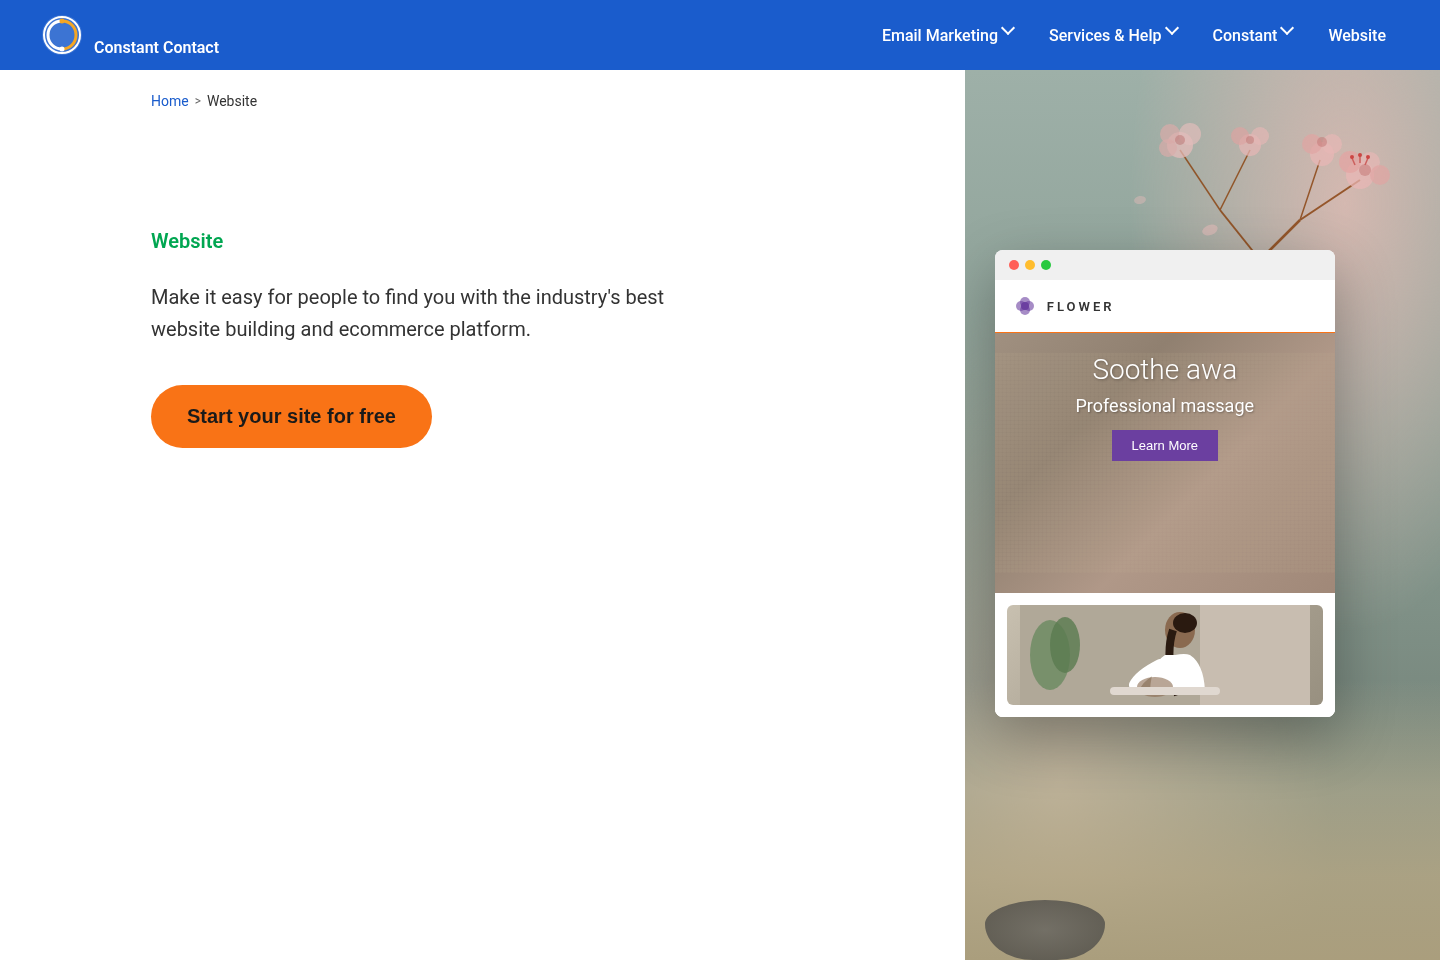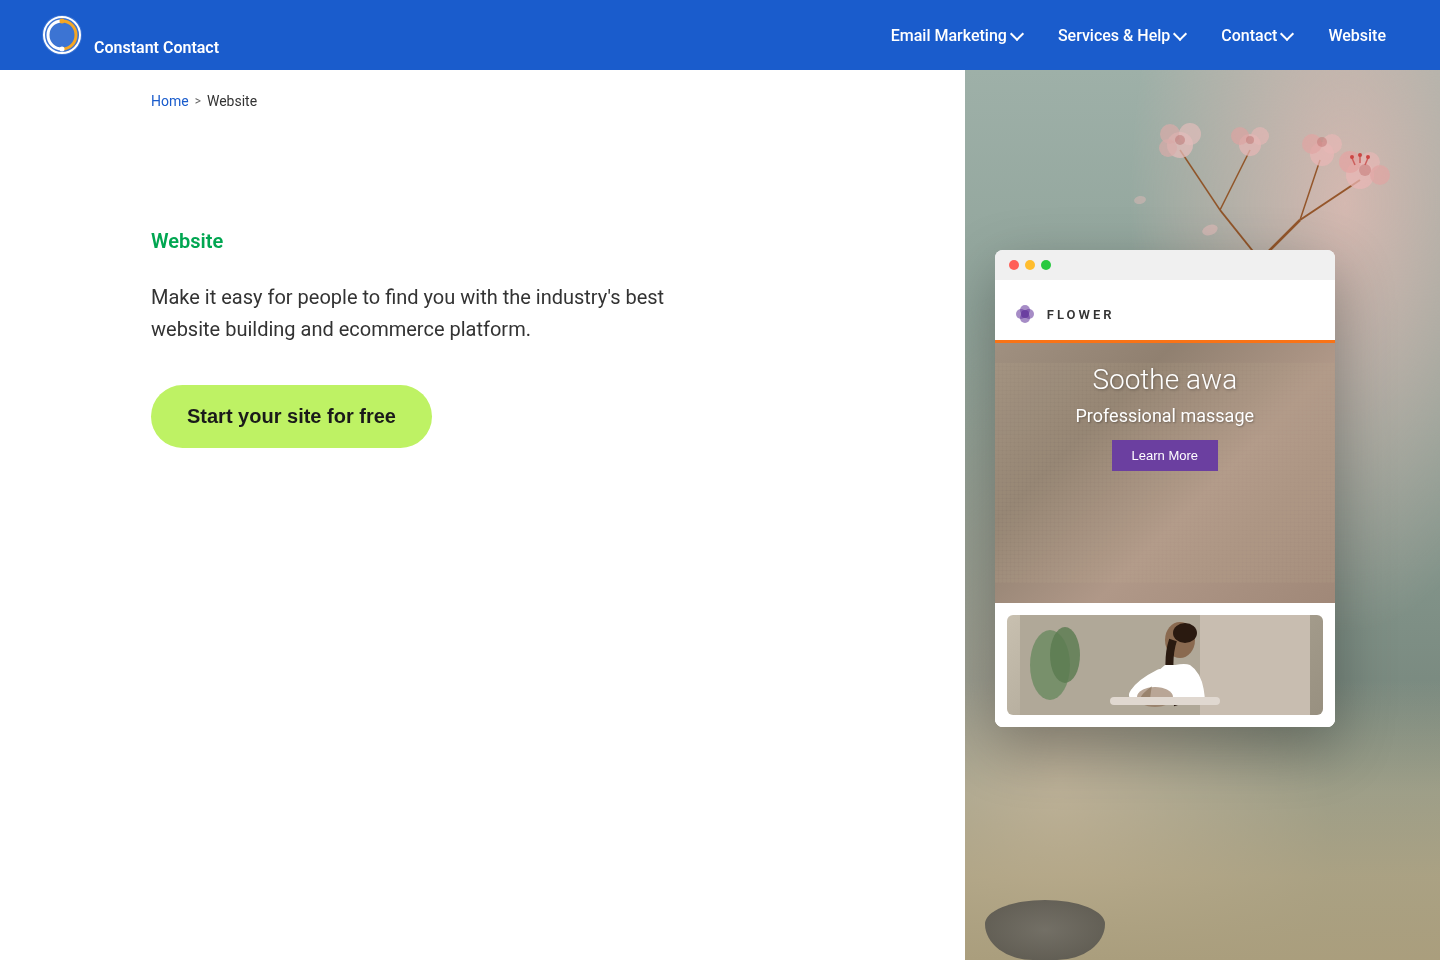--- a/index.html
+++ b/index.html
@@ -34,21 +34,20 @@
       align-items: center;
       gap: 8px;
     }
     .nav-item {
       color: white;
       font-size: 16px;
       font-weight: 500;
       padding: 8px 14px;
       cursor: pointer;
       display: flex;
-      align-items: center;
       gap: 5px;
       white-space: nowrap;
       border-radius: 4px;
       transition: background 0.2s;
     }
     .chevron {
       width: 10px;
       height: 10px;
       border-right: 2px solid white;
       border-bottom: 2px solid white;
@@ -112,21 +111,21 @@
       line-height: 1.1;
       letter-spacing: -1px;
     }
     .hero-description {
       color: #333;
       font-size: 20px;
       line-height: 1.6;
       max-width: 540px;
     }
     .cta-button {
-      background-color: #bef264;
+      background-color: #f97316;
       color: #1a1a1a;
       border: none;
       border-radius: 50px;
       padding: 20px 36px;
       font-size: 20px;
       font-weight: 700;
       cursor: pointer;
       width: fit-content;
       margin-top: 12px;
       transition: background 0.2s;
@@ -175,22 +174,21 @@
       background: #ccc;
     }
     .browser-body {
       background: white;
     }
     .flower-header {
       display: flex;
       align-items: center;
       gap: 8px;
       padding: 12px 16px;
-      border-bottom: 3px solid #f97316;
-      margin-top: 8px;
+      border-bottom: 1px solid #f97316;
     }
     .flower-name {
       font-size: 13px;
       font-weight: 600;
       letter-spacing: 3px;
       color: #333;
     }
     .flower-hero-img {
       width: 100%;
       height: 260px;
@@ -263,21 +261,21 @@
   <div class="nav-links">
     <div class="nav-item">
       <span>Email Marketing</span>
       <span class="chevron"></span>
     </div>
     <div class="nav-item">
       <span>Services &amp; Help</span>
       <span class="chevron"></span>
     </div>
     <div class="nav-item">
-      <span>Contact</span>
+      <span>Constant</span>
       <span class="chevron"></span>
     </div>
     <div class="nav-item">
       <span>Website</span>
     </div>
   </div>
 </nav>
 
 <div class="main-content">
 

